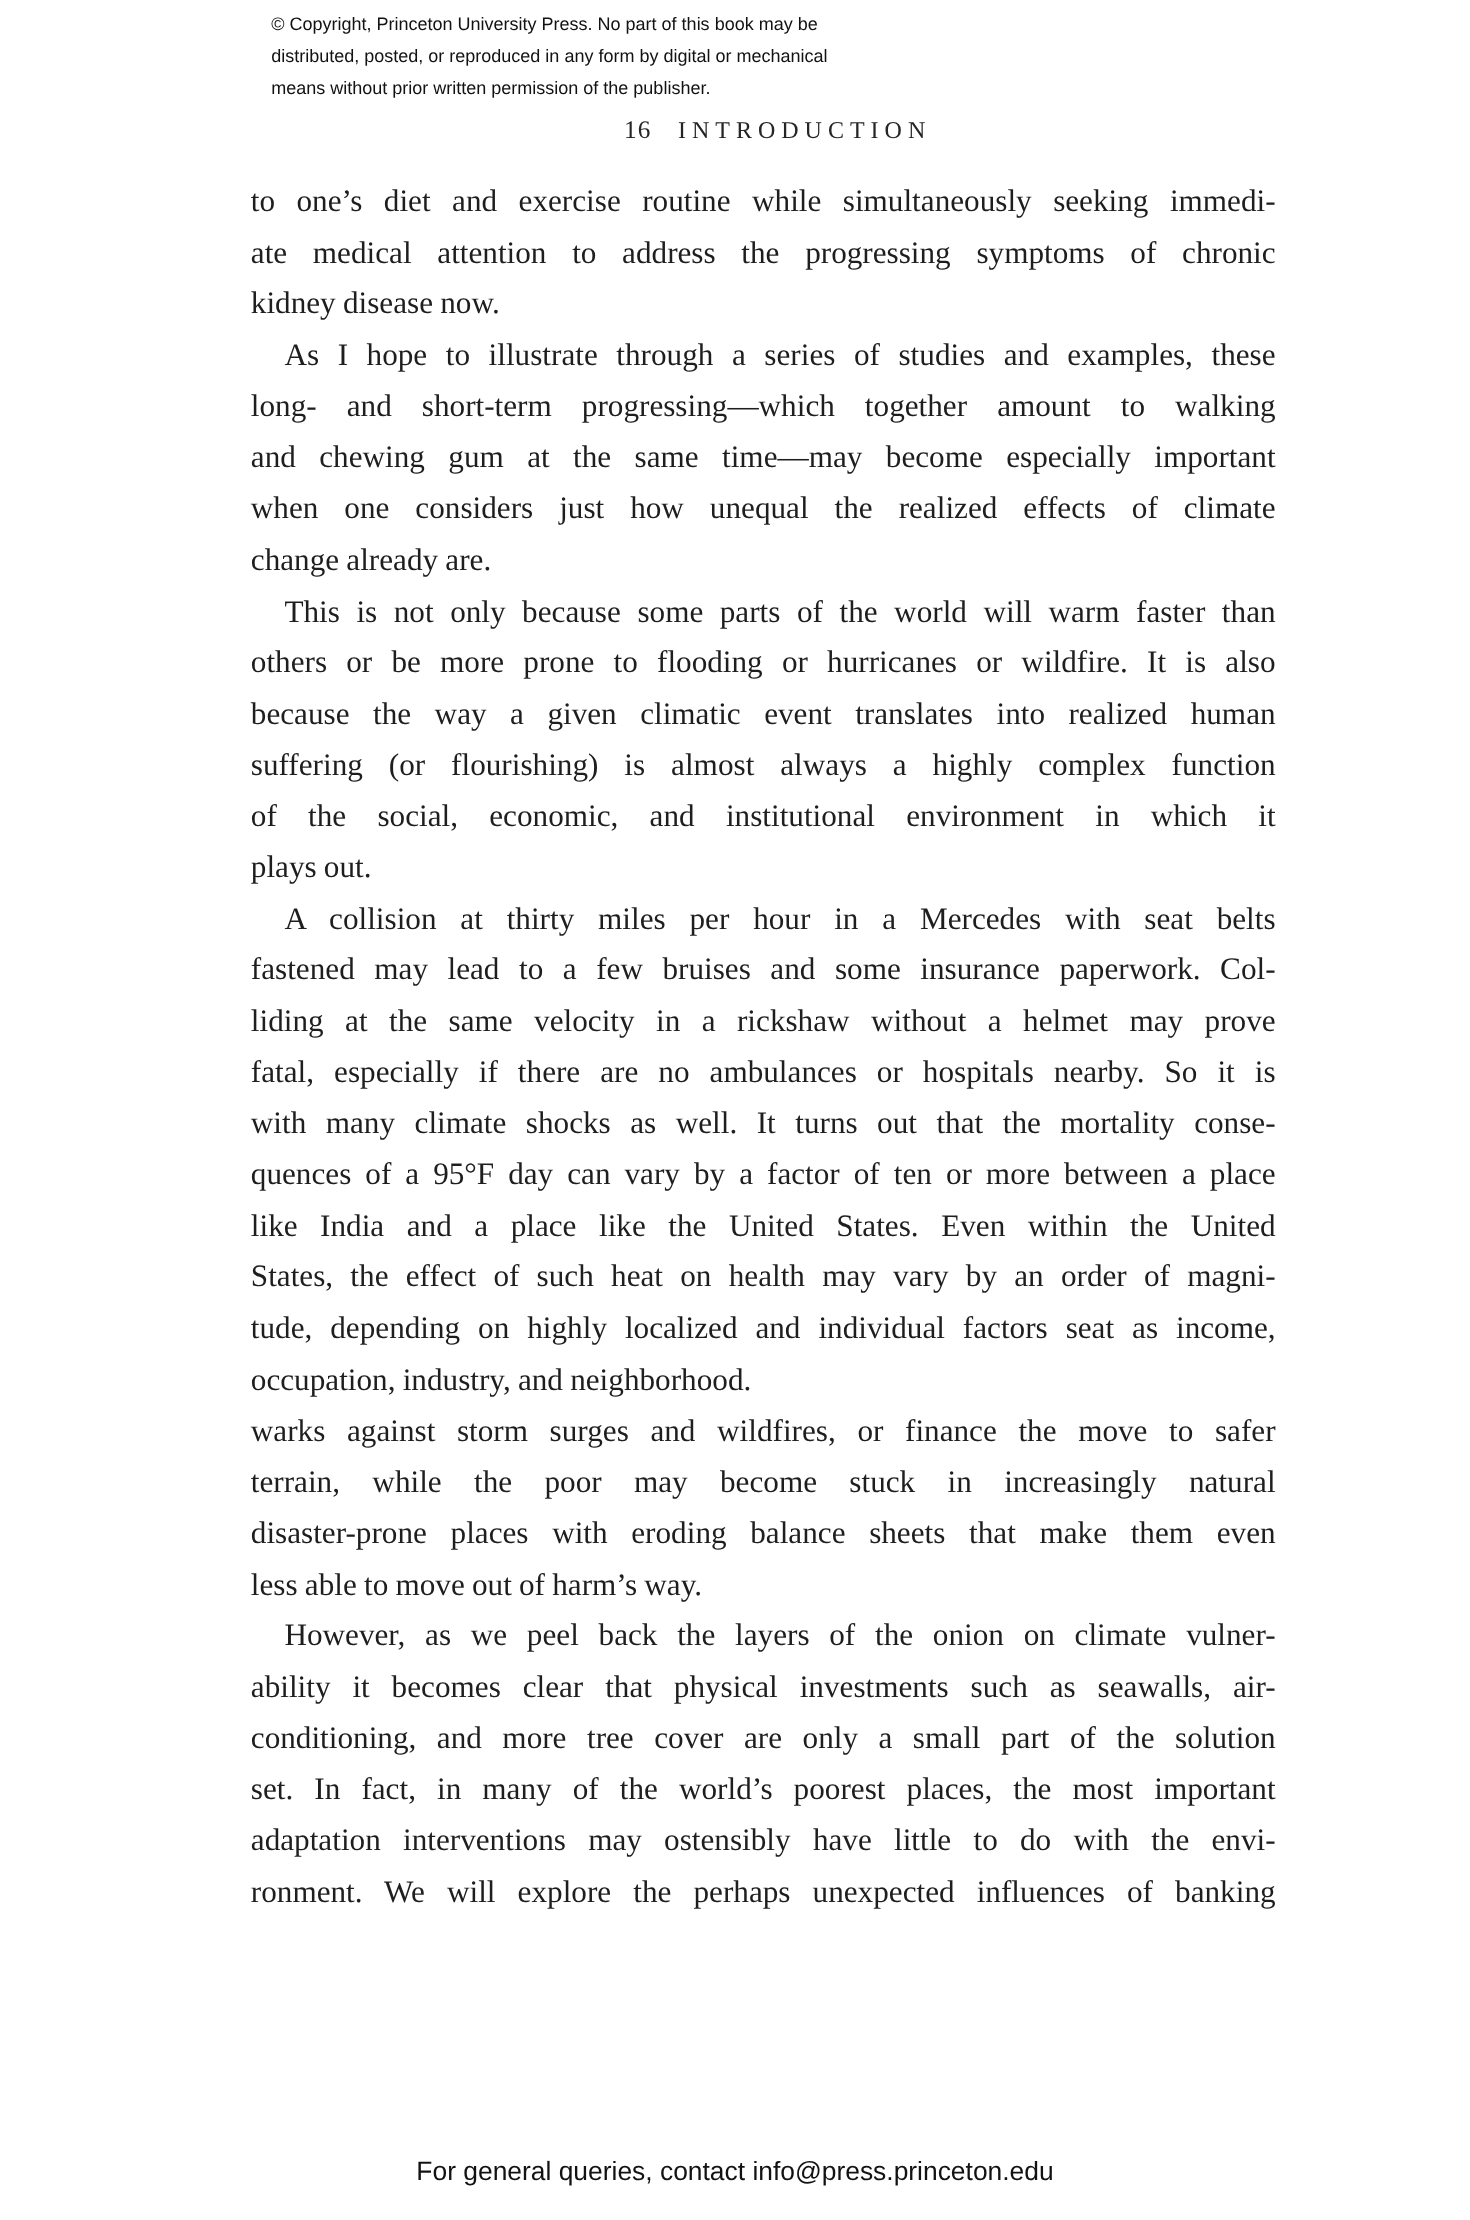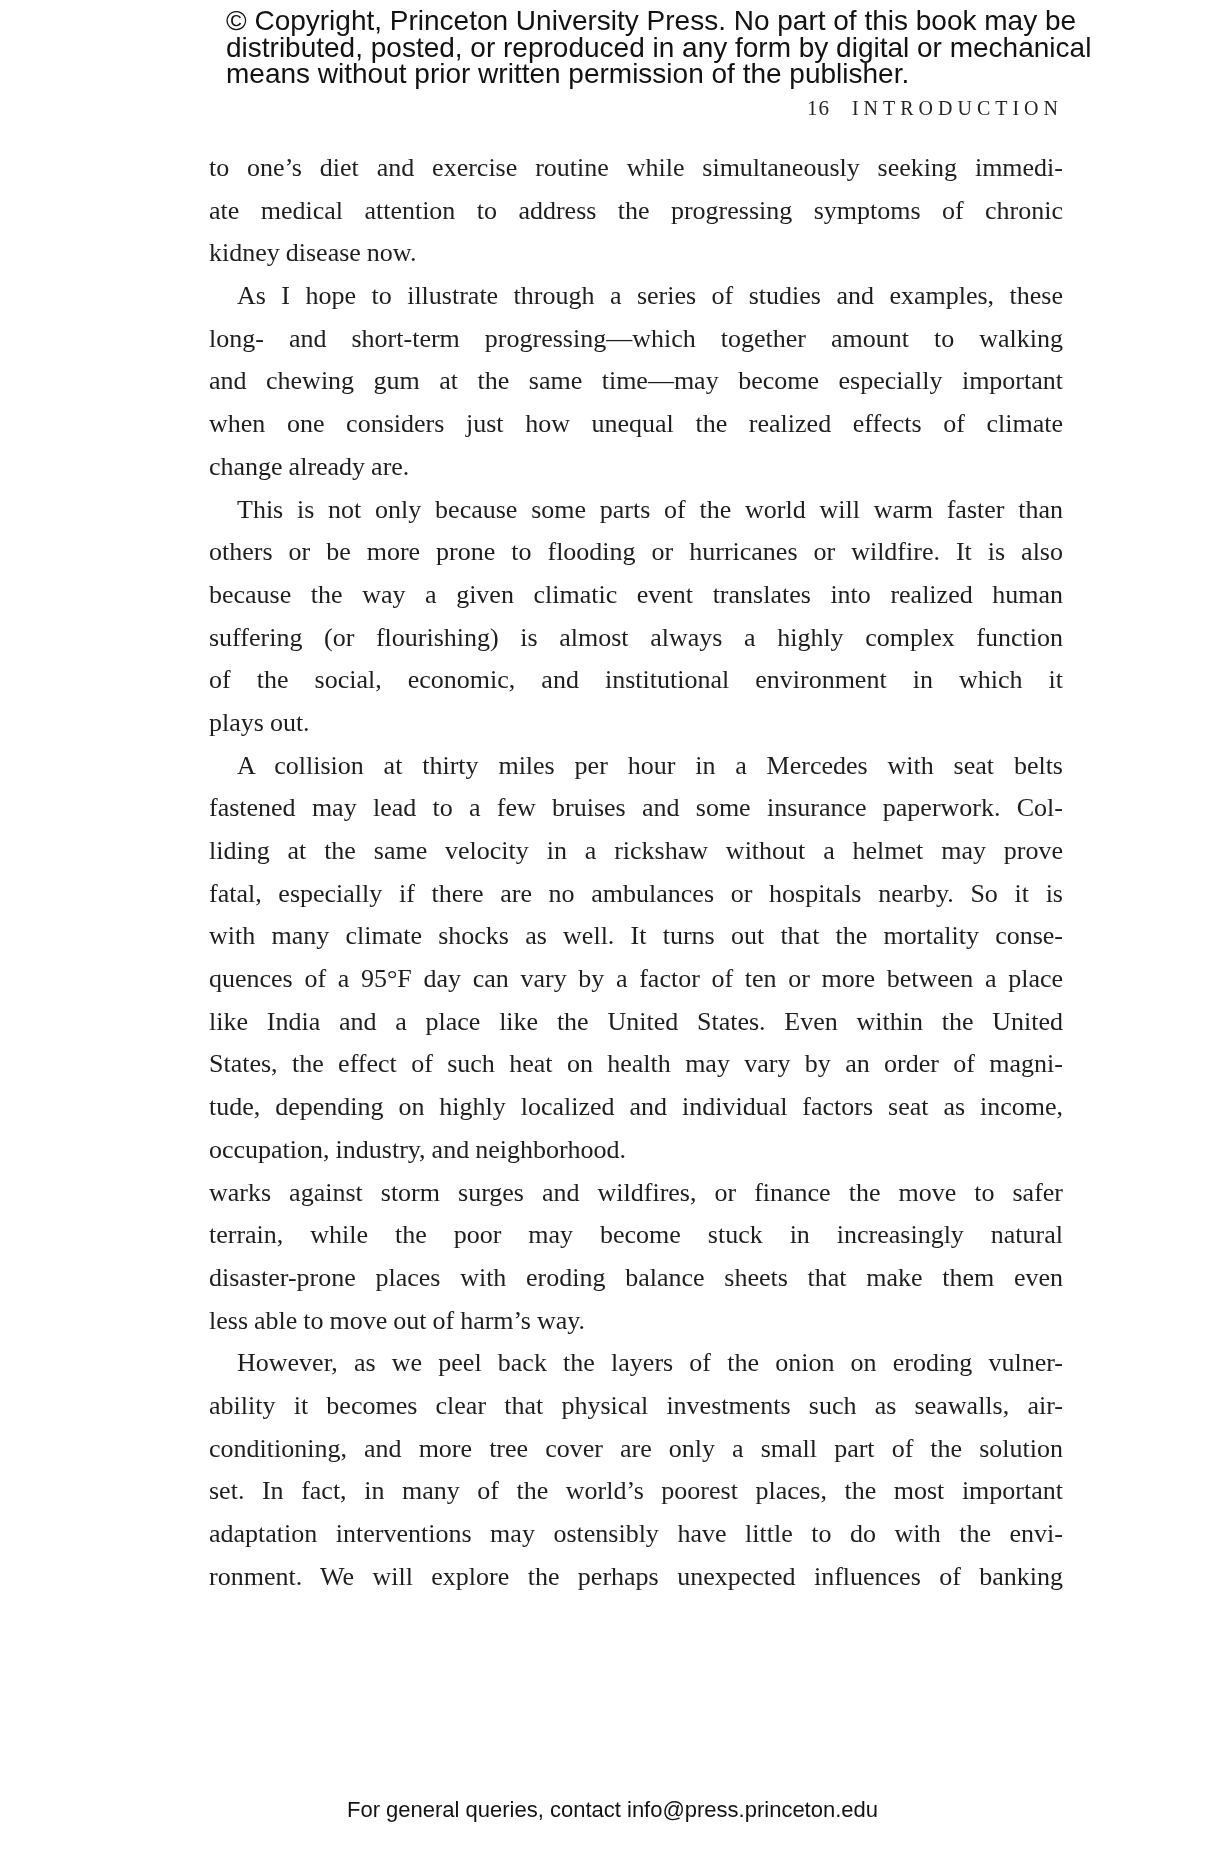--- a/index.html
+++ b/index.html
@@ -13,31 +13,31 @@
   .page {
     position: absolute;
     inset: 0;
     background: #ffffff;
   }
   .copyright {
     position: absolute;
     left: 226px;
     top: 8px;
     font-family: "Liberation Sans", sans-serif;
-    font-size: 28px;
+    font-size: 15px;
     line-height: 26.5px;
     color: #121212;
   }
   .running-head {
     position: absolute;
     left: 177px;
     top: 96px;
     width: 886px;
     padding-left: 56px;
-    text-align: right;
+    text-align: center;
     font-family: "Liberation Serif", serif;
     color: #252525;
     white-space: nowrap;
   }
   .running-head .pgnum {
     font-size: 21px;
     letter-spacing: 1px;
     margin-right: 22px;
   }
   .running-head .title {
@@ -128,21 +128,21 @@
         <div class="line">tude, depending on highly localized and individual factors seat as income,</div>
         <div class="line end">occupation, industry, and neighborhood.</div>
       </div>
       <div class="paragraph">
         <div class="line">warks against storm surges and wildfires, or finance the move to safer</div>
         <div class="line">terrain, while the poor may become stuck in increasingly natural</div>
         <div class="line">disaster-prone places with eroding balance sheets that make them even</div>
         <div class="line end">less able to move out of harm’s way.</div>
       </div>
       <div class="paragraph">
-        <div class="line indent">However, as we peel back the layers of the onion on eroding vulner-</div>
+        <div class="line indent">However, as we peel back the layers of the onion on climate vulner-</div>
         <div class="line">ability it becomes clear that physical investments such as seawalls, air-</div>
         <div class="line">conditioning, and more tree cover are only a small part of the solution</div>
         <div class="line">set. In fact, in many of the world’s poorest places, the most important</div>
         <div class="line">adaptation interventions may ostensibly have little to do with the envi-</div>
         <div class="line">ronment. We will explore the perhaps unexpected influences of banking</div>
       </div>
     </div>
 
   <div class="page-footer">For general queries, contact info@press.princeton.edu</div>
 

